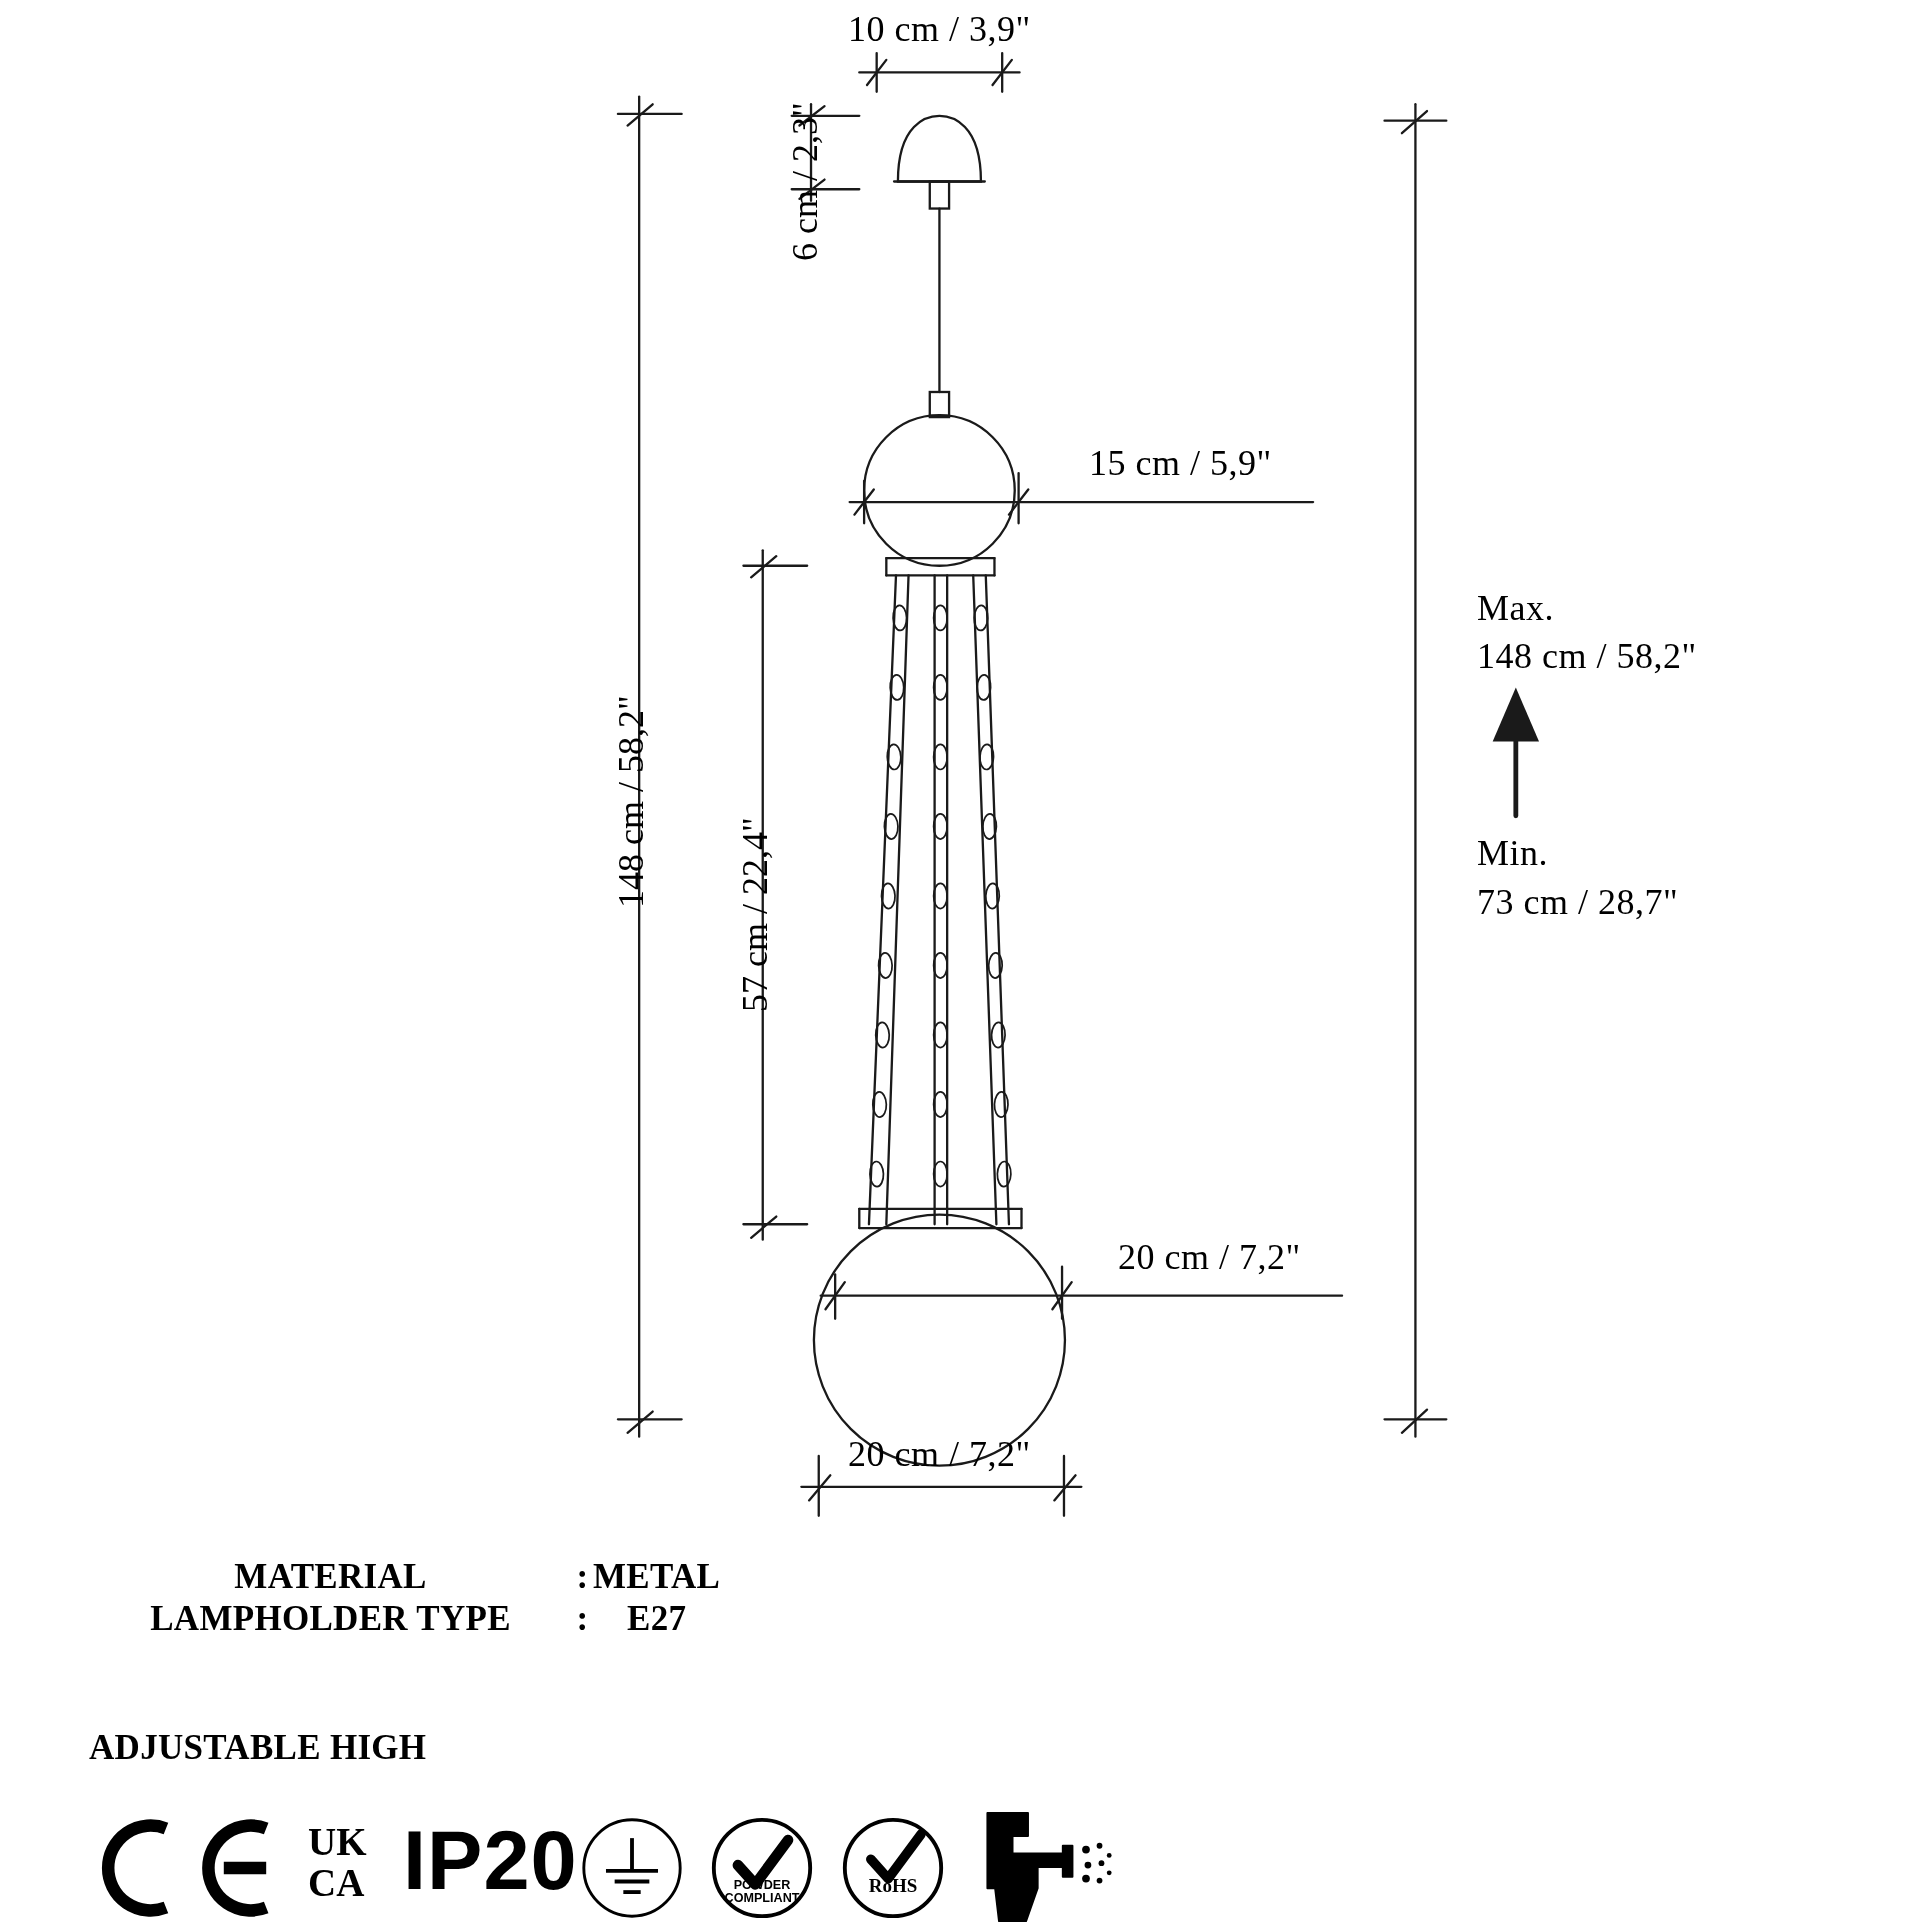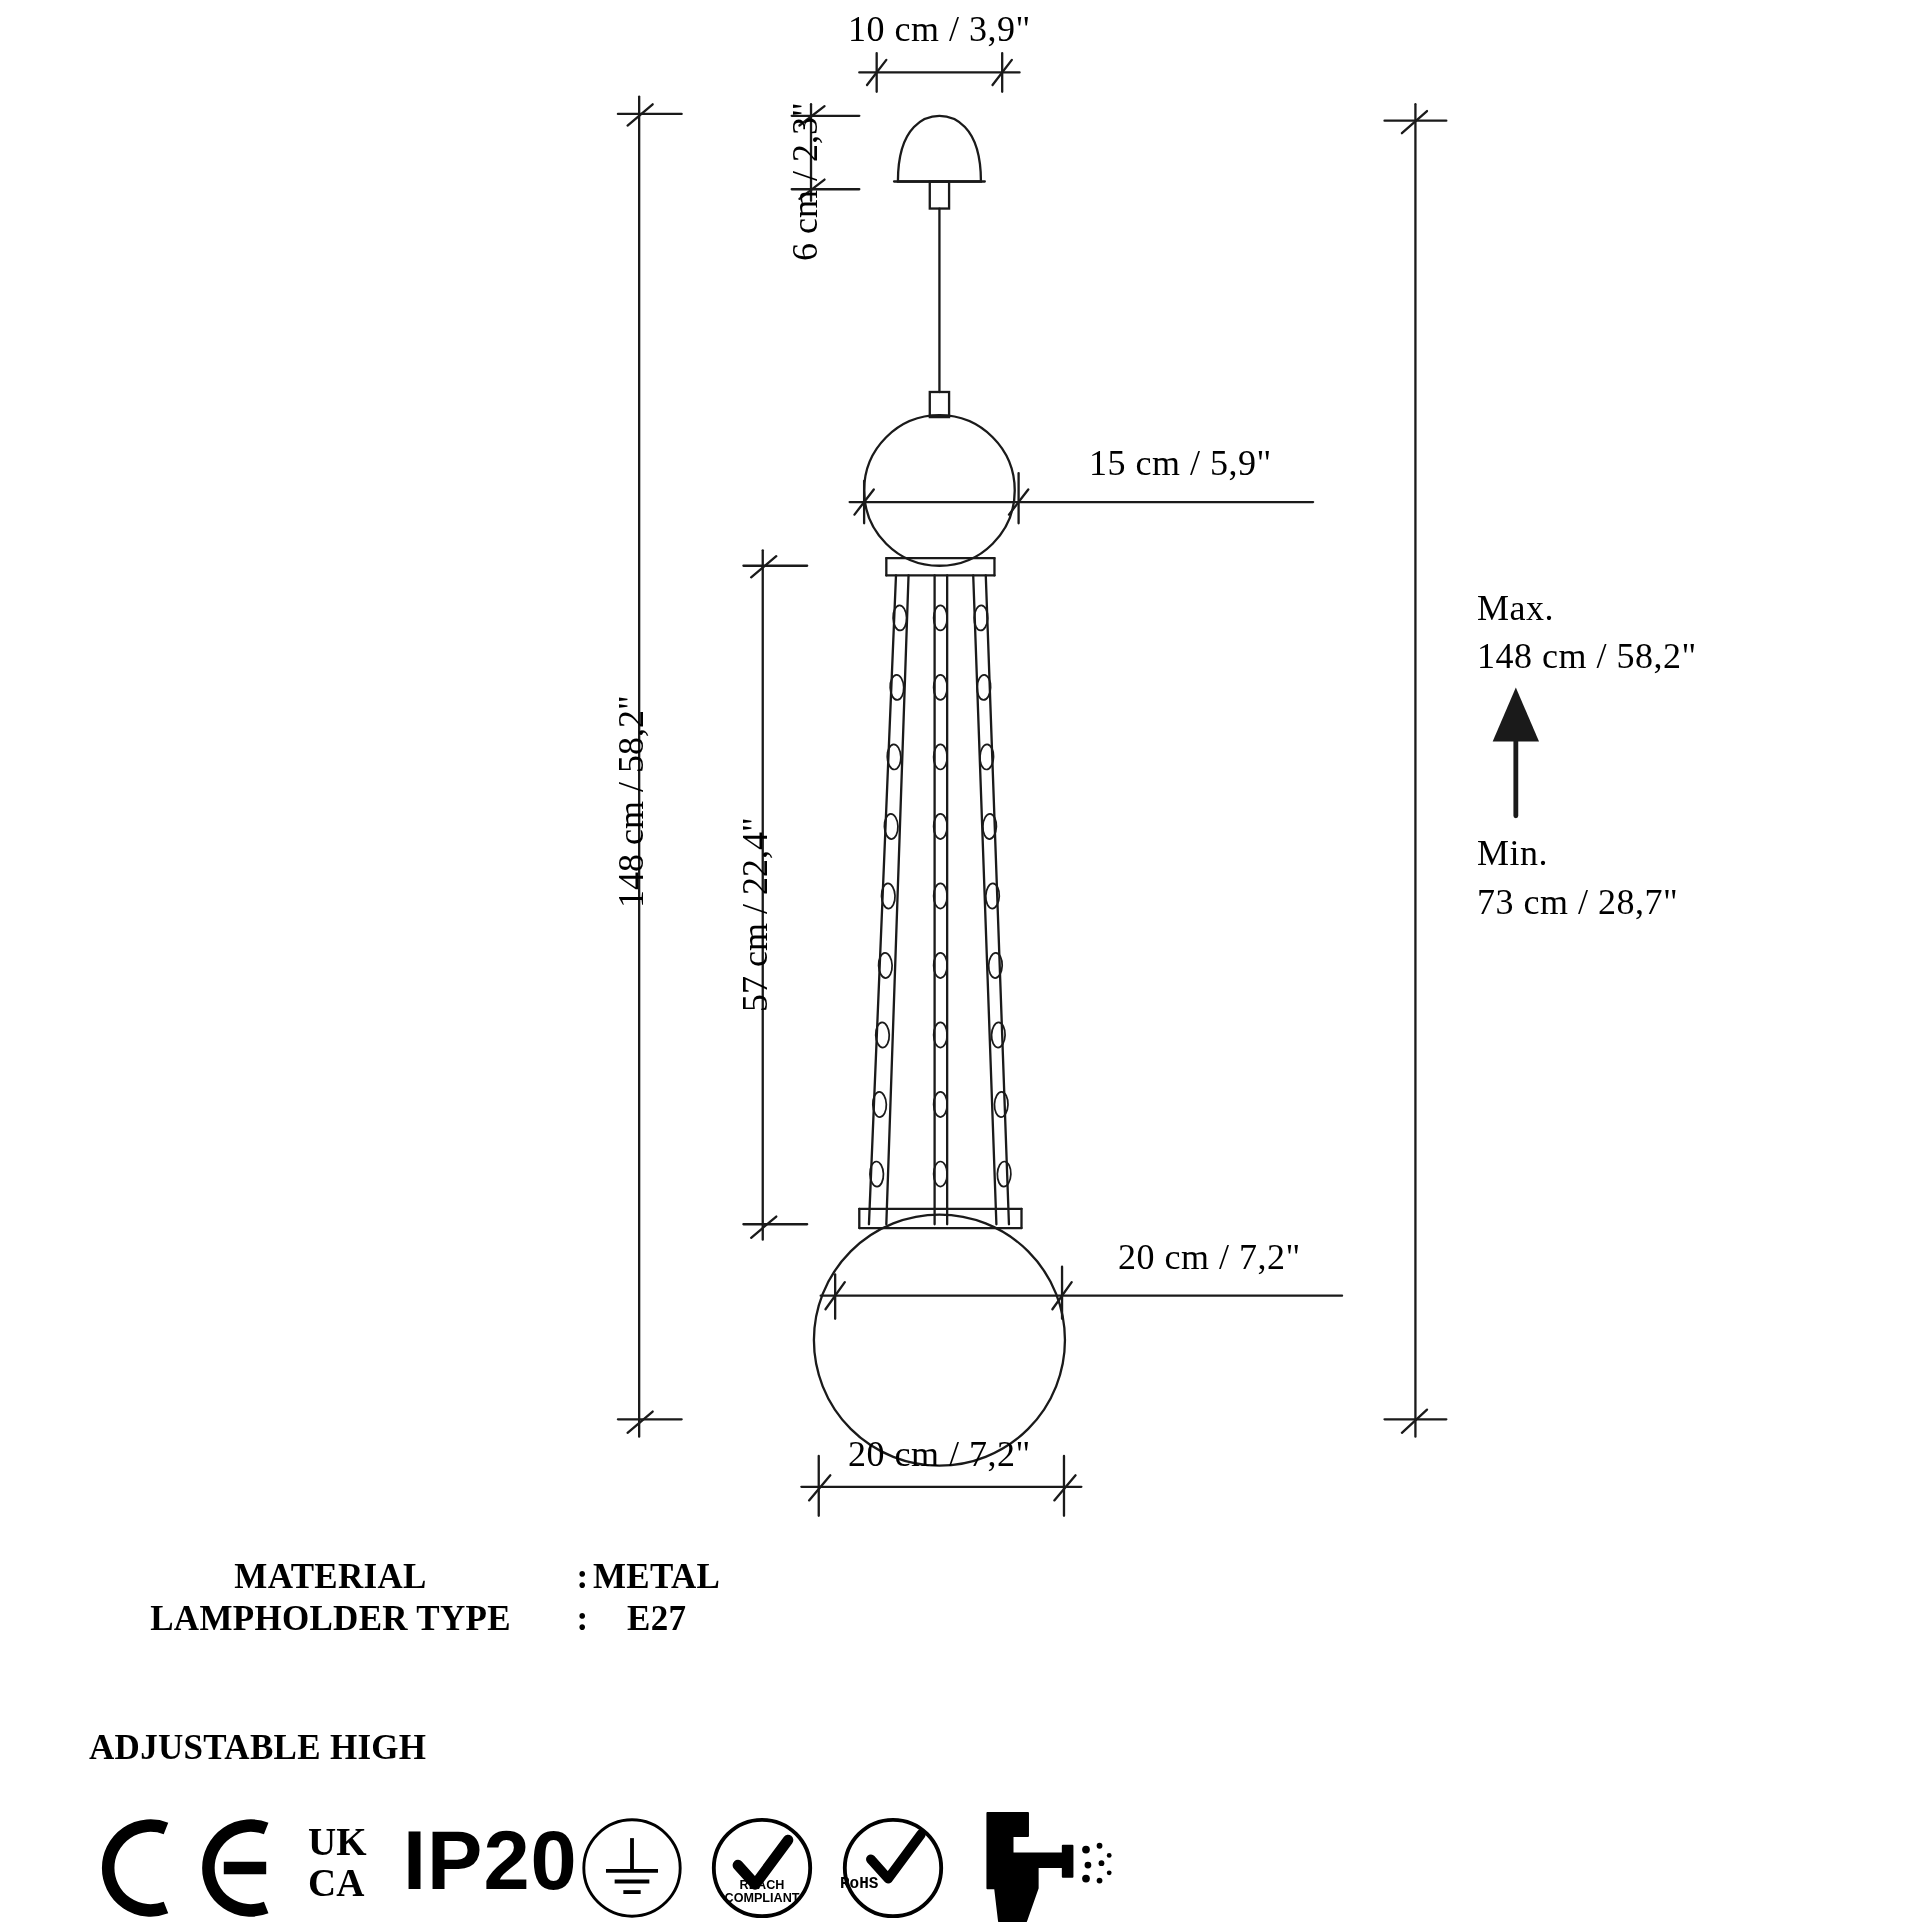--- a/index.html
+++ b/index.html
@@ -106,23 +106,24 @@
     margin-left: 17px;
   }
   .reach-label {
     font-family: "Liberation Sans", sans-serif;
     font-size: 12.6px;
     font-weight: bold;
     text-align: center;
     line-height: 12.6px;
   }
   .rohs-label {
-    font-family: Liberation Mono, monospace;
-    font-size: 16px;
-    font-weight: bold;
+    font-family: Liberation Serif, serif;
+    font-size: 19px;
+    font-weight: bold;
+    text-align: center;
   }
 </style>
 </head>
 <body>
 
 <div id="sheet">
 
   <svg class="drawing" viewBox="0 0 2000 2000">
     <g stroke="#1a1a1a" fill="none" stroke-width="2.4" stroke-linecap="round">
 
@@ -313,21 +314,21 @@
         <line x1="46" y1="80" x2="64" y2="80" stroke="#000" stroke-width="4"></line>
       </svg>
     </div>
 
     <div class="badge" style="left:632px; top:0px;">
       <svg width="106" height="106" viewBox="0 0 110 110">
         <circle cx="55" cy="55" r="50" fill="none" stroke="#000" stroke-width="4"></circle>
         <path d="M 30 52 L 48 72 L 82 26" fill="none" stroke="#000" stroke-width="11" stroke-linecap="round" stroke-linejoin="round"></path>
       </svg>
       <div class="reach-label" style="position:absolute; left:0; top:64px; width:106px;">
-        <div>REACH</div>
+        <div>POWDER</div>
         <div>COMPLIANT</div>
       </div>
     </div>
 
     <div class="badge" style="left:763px; top:0px;">
       <svg width="106" height="106" viewBox="0 0 110 110">
         <circle cx="55" cy="55" r="50" fill="none" stroke="#000" stroke-width="4"></circle>
         <path d="M 32 46 L 50 66 L 84 20" fill="none" stroke="#000" stroke-width="10" stroke-linecap="round" stroke-linejoin="round"></path>
       </svg>
       <div class="rohs-label" style="position:absolute; left:0; top:60px; width:106px;">

